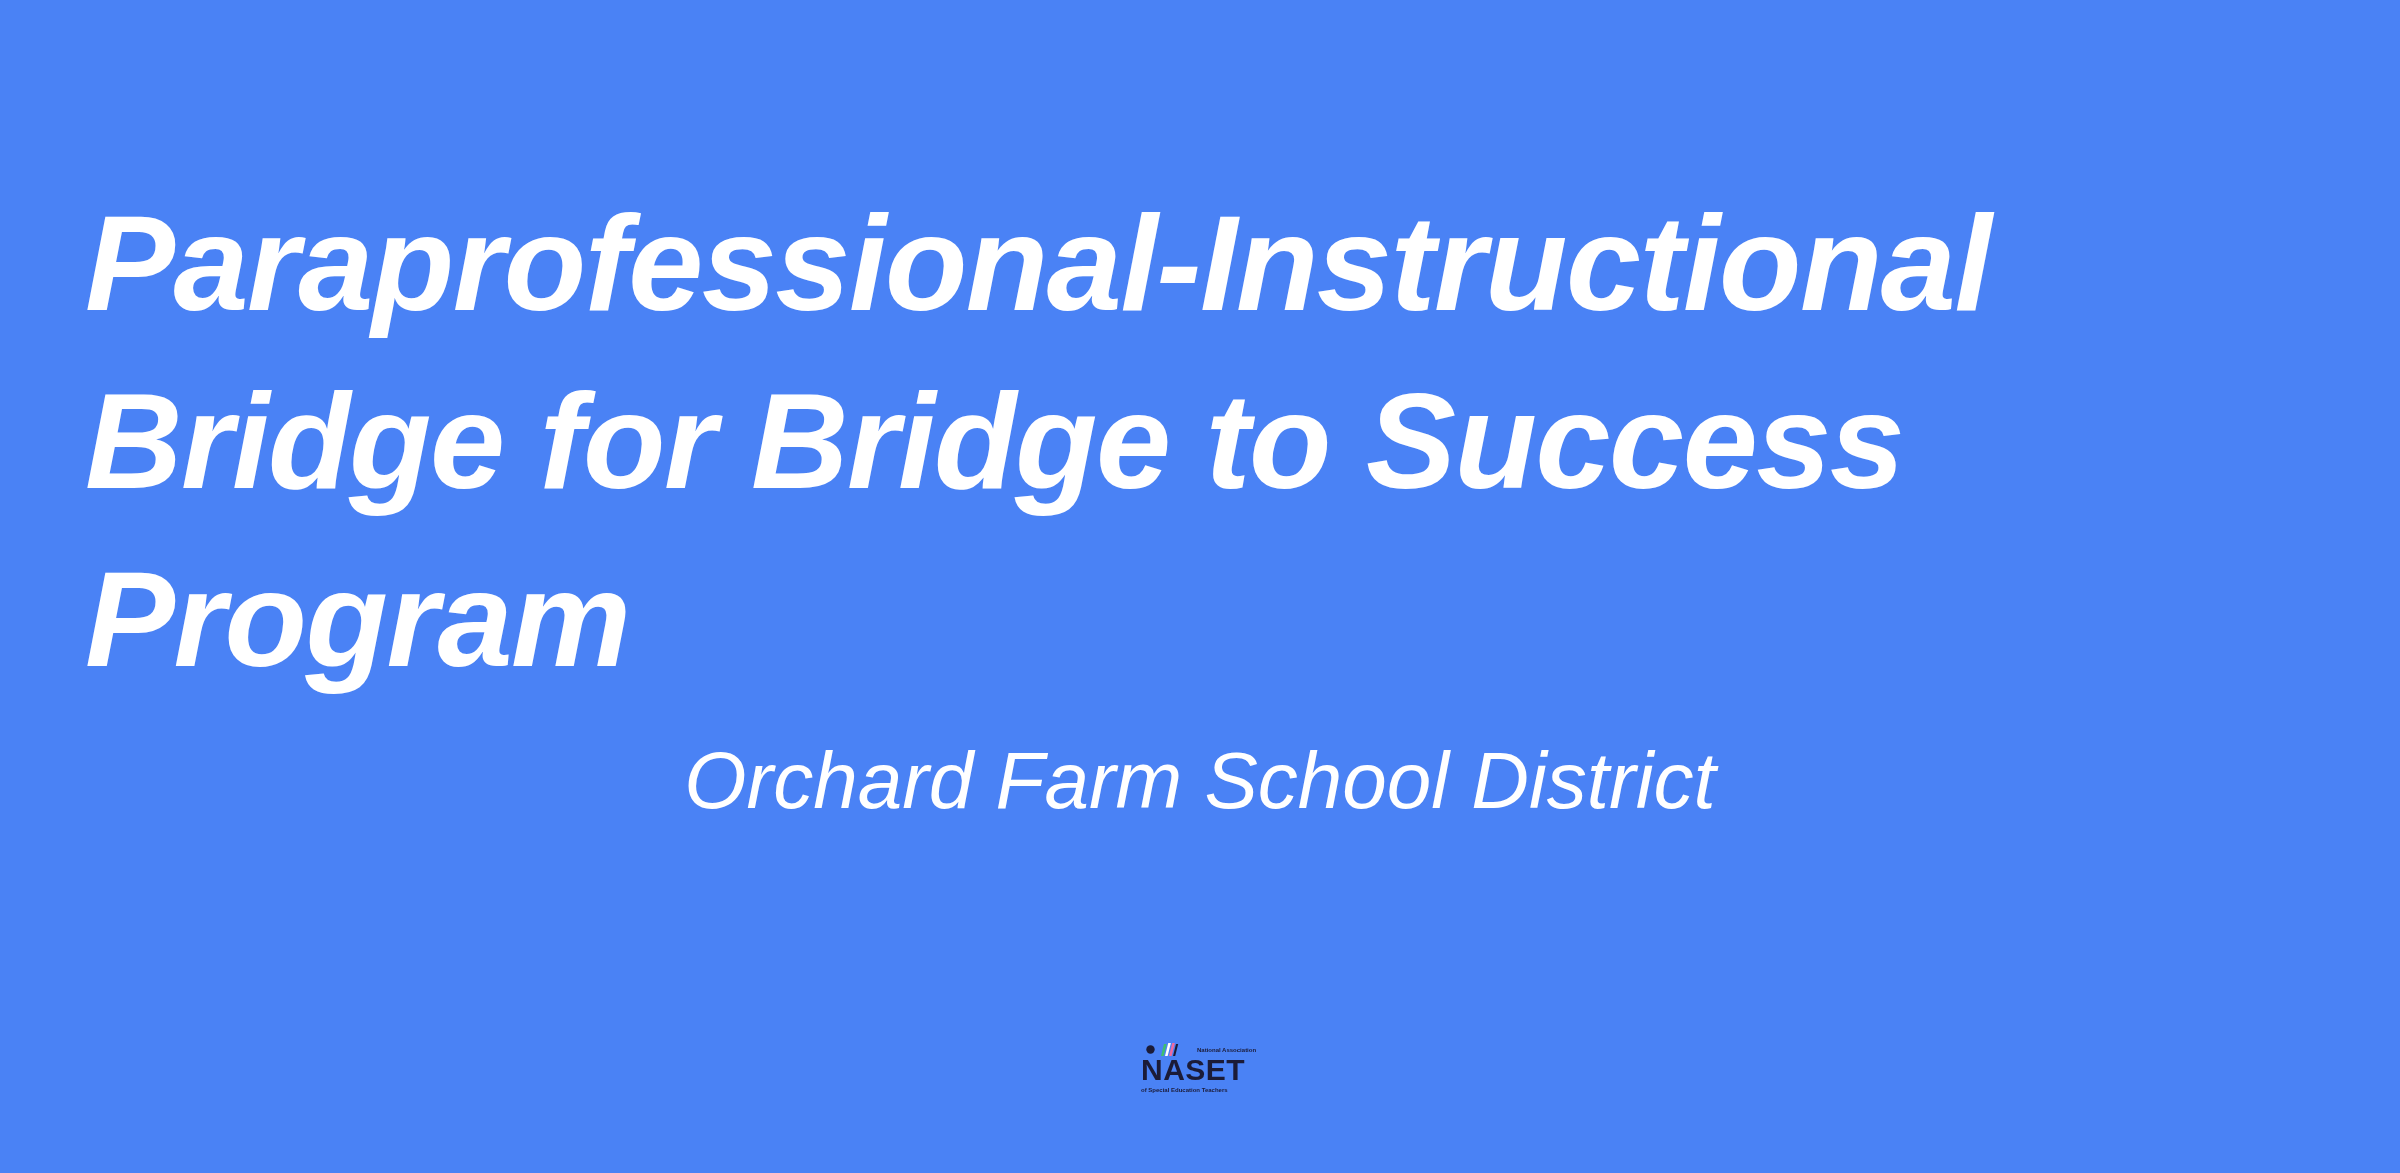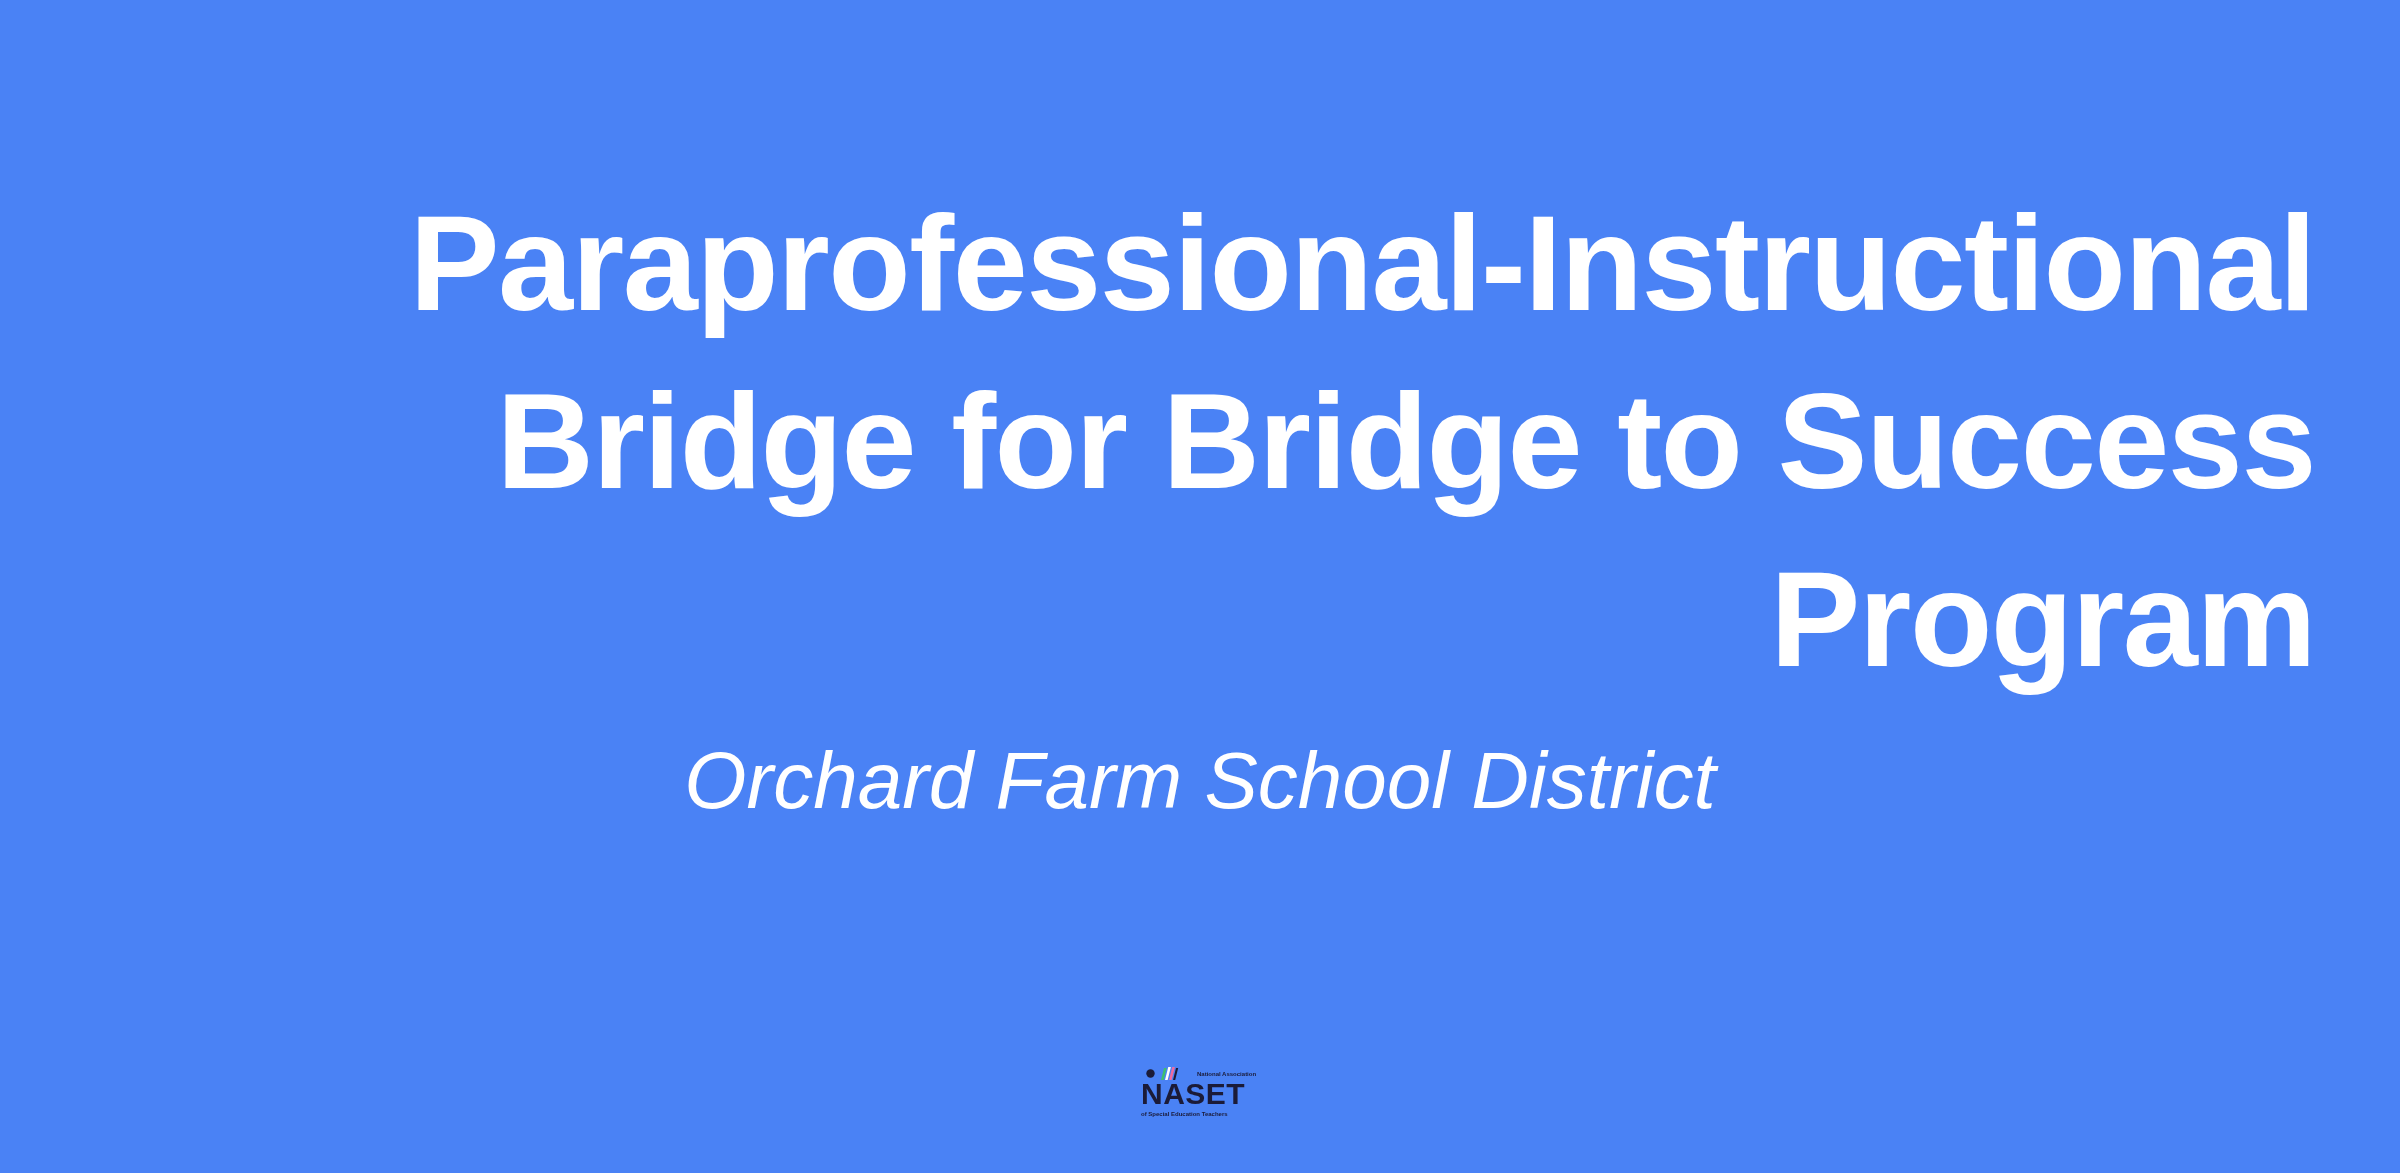--- a/index.html
+++ b/index.html
@@ -22,21 +22,22 @@
     background: #4a82f5;
     display: flex;
     flex-direction: column;
     align-items: center;
   }
 
   
   #title-block {
     width: 2230px;
     margin-top: 175px;
-    text-align: right;
+    text-align: left;
+    font-style: italic;
   }
 
   .title-line {
     display: block;
     color: #ffffff;
     font-family: "Liberation Sans", sans-serif;
     font-weight: bold;
     font-size: 135px;
     line-height: 178px;
     letter-spacing: -1.5px;
@@ -55,21 +56,21 @@
     white-space: nowrap;
     text-align: center;
     font-style: italic;
   }
 
   
   #logo-wrap {
     position: absolute;
     left: 50%;
     transform: translateX(-50%);
-    top: 1064px;
+    top: 1040px;
     width: 130px;
     height: 58px;
   }
 
   #logo-svg { display: block; width: 130px; height: 58px; }
 </style>
 </head>
 <body>
 
 <div id="slide">

